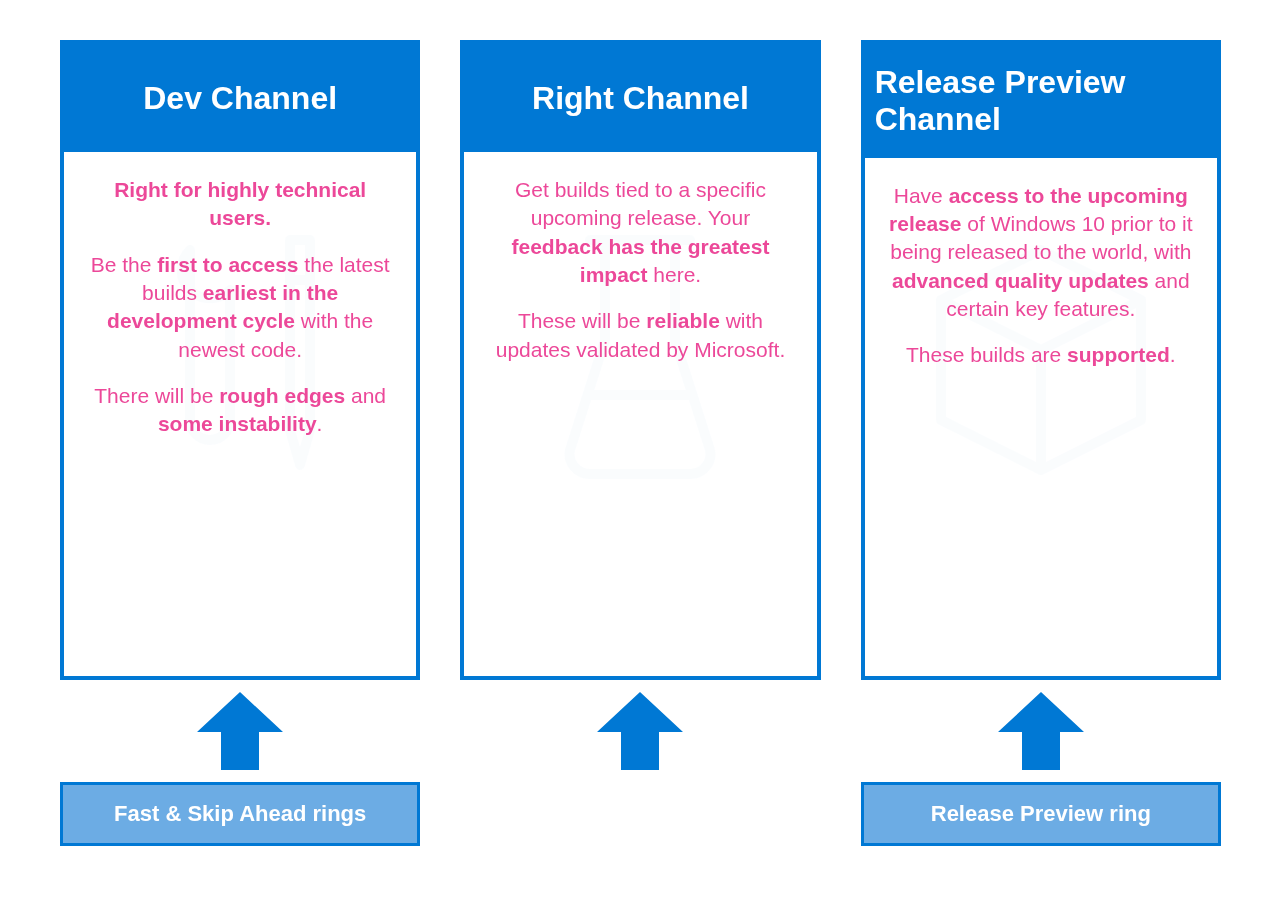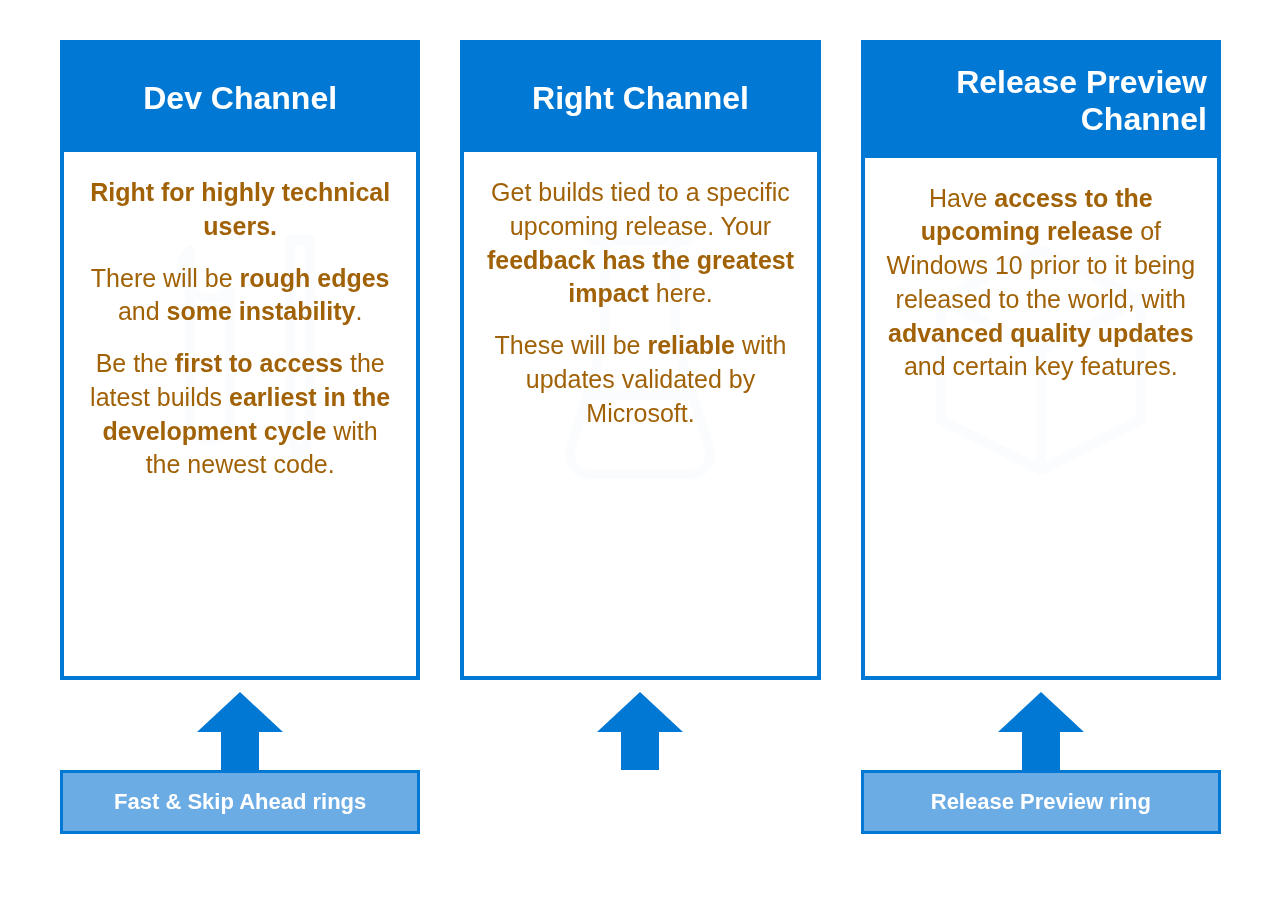--- a/index.html
+++ b/index.html
@@ -29,34 +29,34 @@
     display: flex;
     flex-direction: column;
     position: relative;
     overflow: hidden;
   }
   .channel-header {
     background: #0078D4;
     color: #ffffff;
     font-size: 32px;
     font-weight: 700;
-    text-align: right;
+    text-align: left;
     padding: 20px 10px;
     min-height: 108px;
     display: flex;
     align-items: center;
     justify-content: center;
     line-height: 1.15;
   }
   .channel-body {
     padding: 24px 20px 15px 20px;
     text-align: center;
-    font-size: 25px;
+    font-size: 21px;
     line-height: 1.35;
-    color: #a16207;
+    color: #ec4899;
     flex: 1;
     position: relative;
     z-index: 2;
   }
   .channel-body p { margin-bottom: 18px; }
   .channel-body p:last-child { margin-bottom: 0; }
   .bg-icon {
     position: absolute;
     top: 50%;
     left: 50%;
@@ -70,42 +70,42 @@
   .arrow-wrap svg { display: block; }
   .ring-box {
     width: 100%;
     background: #6CACE4;
     border: 3px solid #0078D4;
     color: #ffffff;
     font-weight: 700;
     font-size: 22px;
     text-align: center;
     padding: 16px 8px;
-    margin-top: 0;
+    margin-top: 12px;
   }
 </style>
 </head>
 <body>
 
 <div class="container">
 
   <div class="column">
     <div class="channel-card">
       <div class="channel-header">Dev Channel</div>
       <svg class="bg-icon" width="220" height="280" viewBox="0 0 220 280">
         <g fill="none" stroke="#d8e9f6" stroke-width="10" stroke-linecap="round" stroke-linejoin="round">
           <path d="M60 30 a28 28 0 1 0 40 40 L100 200 a20 20 0 0 1 -40 0 L60 70 Z"></path>
           <path d="M160 20 L180 20 L180 210 L170 245 L160 210 Z"></path>
           <line x1="160" y1="60" x2="180" y2="60"></line>
         </g>
       </svg>
       <div class="channel-body">
         <p style="font-weight:700;">Right for highly technical users.</p>
+        <p>Be the <b>first to access</b> the latest builds <b>earliest in the development cycle</b> with the newest code.</p>
         <p>There will be <b>rough edges</b> and <b>some instability</b>.</p>
-        <p>Be the <b>first to access</b> the latest builds <b>earliest in the development cycle</b> with the newest code.</p>
       </div>
     </div>
     <div class="arrow-wrap">
       <svg width="86" height="78" viewBox="0 0 86 78">
           <polygon fill="#0078D4" points="43,0 86,40 62,40 62,78 24,78 24,40 0,40"></polygon>
         </svg>
     </div>
     <div class="ring-box">Fast &amp; Skip Ahead rings</div>
   </div>
 
@@ -136,20 +136,21 @@
       <div class="channel-header">Release Preview Channel</div>
       <svg class="bg-icon" width="240" height="260" viewBox="0 0 240 260">
         <g fill="none" stroke="#d8e9f6" stroke-width="10" stroke-linecap="round" stroke-linejoin="round">
           <polygon points="120,20 220,70 220,190 120,240 20,190 20,70"></polygon>
           <polyline points="20,70 120,120 220,70"></polyline>
           <line x1="120" y1="120" x2="120" y2="240"></line>
         </g>
       </svg>
       <div class="channel-body">
         <p>Have <b>access to the upcoming release</b> of Windows 10 prior to it being released to the world, with <b>advanced quality updates</b> and certain key features.</p>
+        <p>These builds are <b>supported</b>.</p>
       </div>
     </div>
     <div class="arrow-wrap">
       <svg width="86" height="78" viewBox="0 0 86 78">
           <polygon fill="#0078D4" points="43,0 86,40 62,40 62,78 24,78 24,40 0,40"></polygon>
         </svg>
     </div>
     <div class="ring-box">Release Preview ring</div>
   </div>
 

